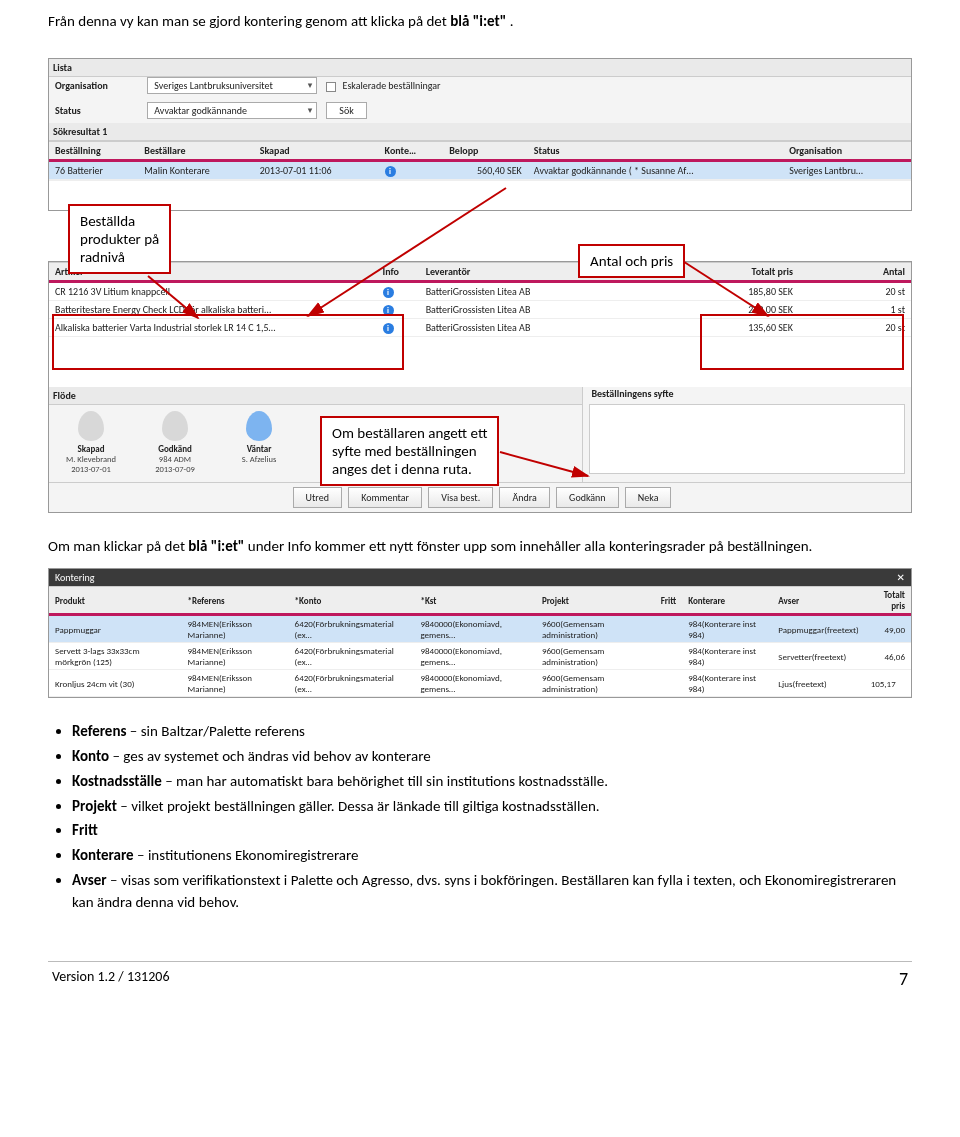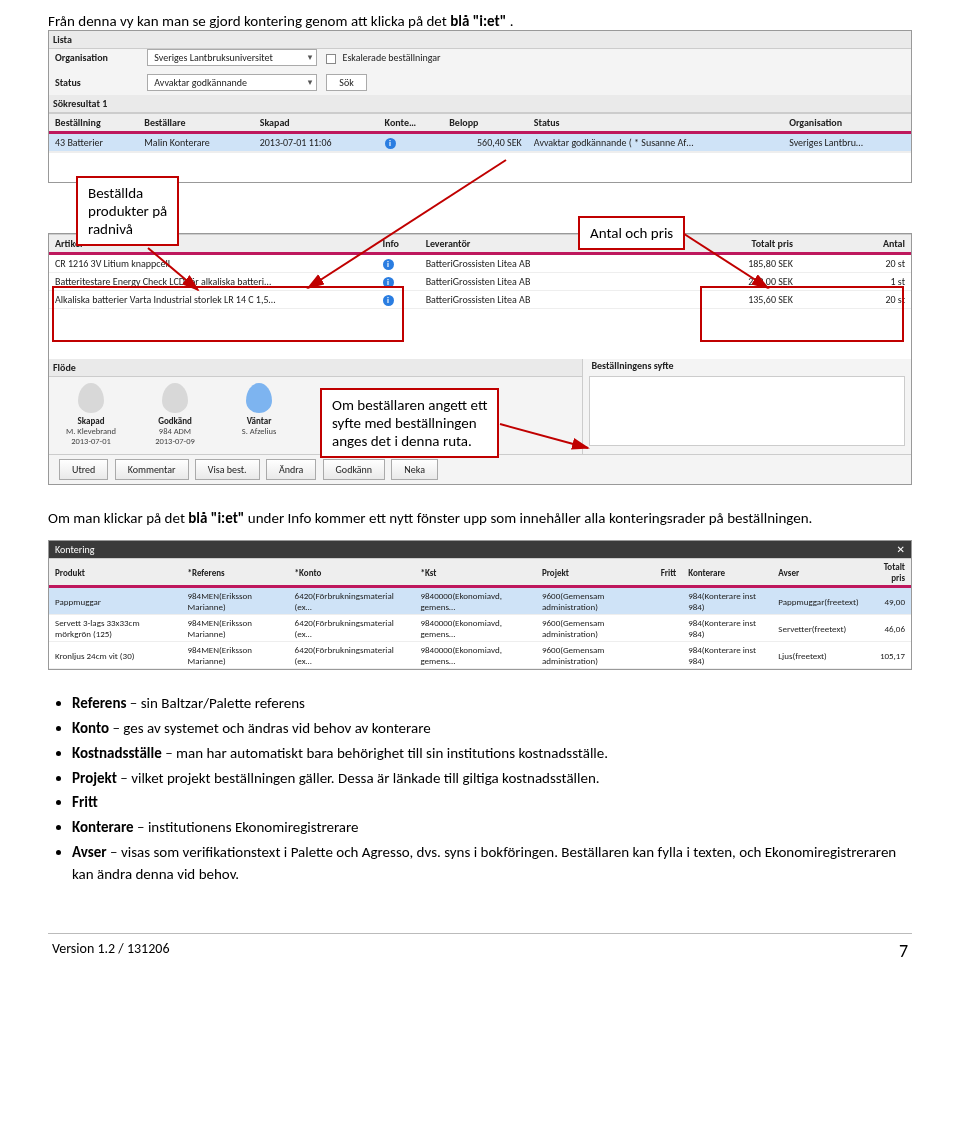--- a/index.html
+++ b/index.html
@@ -5,21 +5,21 @@
   * { box-sizing: border-box; margin: 0; padding: 0; }
   body {
     font-family: Calibri, Arial, sans-serif;
     font-size: 14px;
     color: #000;
     background: #fff;
     width: 960px;
     padding: 12px 48px 16px 48px;
     position: relative;
   }
-  .intro { font-size: 15px; margin-bottom: 0; }
+  .intro { font-size: 15px; margin-bottom: 28px; }
   .intro .bold { font-weight: bold; }
 
   
   .panel {
     border: 1px solid #999;
     background: #f4f4f4;
     font-size: 10px;
     color: #222;
     position: relative;
     margin-bottom: 23px;
@@ -72,21 +72,21 @@
   .drop.blue { background:#7db4f0; }
   .flode-name { font-weight:bold; }
   .flode-sub { color:#444; font-size:8.5px; }
 
   .syfte-box {
     background:#fff; border:1px solid #ccc;
     height:70px; margin:4px 6px; padding:4px;
   }
   .link-right { color:#1659c7; font-size:10px; text-align:right; padding:2px 8px; }
 
-  .btn-row { text-align:left; padding:4px 6px; background:#f4f4f4; border-top:1px solid #ccc;}
+  .btn-row { text-align:center; padding:4px 6px; background:#f4f4f4; border-top:1px solid #ccc;}
   .btn {
     display:inline-block; background:linear-gradient(#fff,#e9e9e9);
     border:1px solid #aaa; padding:3px 12px; font-size:10px; margin-left:4px;
   }
 
   
   .callout {
     border:2px solid #c00000; background:#fff;
     padding:6px 10px; font-size:15px; position:absolute;
     z-index:10;
@@ -154,34 +154,34 @@
           <tr>
         <th>Beställning</th>
         <th>Beställare</th>
         <th>Skapad</th>
         <th>Konte…</th>
         <th>Belopp</th>
         <th>Status</th>
         <th>Organisation</th>
       </tr>
       <tr class="sel-row">
-        <td>43 Batterier</td>
+        <td>76 Batterier</td>
         <td>Malin Konterare</td>
         <td>2013-07-01 11:06</td>
         <td><span class="info-icon">i</span></td>
         <td style="text-align:right;">560,40 SEK</td>
         <td>Avvaktar godkännande ( * Susanne Af…</td>
         <td>Sveriges Lantbru…</td>
       </tr>
     </tbody>
       </table>
     <div style="height:30px; background:#fff; border-top:1px solid #eee;"></div>
   </div>
 
-  <div class="callout" style="top:146px; left:28px; white-space:pre-line;">Beställda
+  <div class="callout" style="top:146px; left:20px; white-space:pre-line;">Beställda
 produkter på
 radnivå</div>
 
   <div class="callout" style="top:186px; left:530px;">Antal och pris</div>
 
   <div class="panel" style="margin-top:50px;">
     <table class="tbl">
       <tbody>
           <tr>
         <th style="width:38%">Artikel</th>
@@ -330,21 +330,21 @@
     </tr>
     <tr>
       <td>Kronljus 24cm vit (30)</td>
       <td>984MEN(Eriksson Marianne)</td>
       <td>6420(Förbrukningsmaterial (ex…</td>
       <td>9840000(Ekonomiavd, gemens…</td>
       <td>9600(Gemensam administration)</td>
       <td></td>
       <td>984(Konterare inst 984)</td>
       <td>Ljus(freetext)</td>
-      <td style="text-align:right">105,17</td>
+      <td style="">105,17</td>
     </tr>
   </tbody>
     </table>
 </div>
 
 <ul class="notes">
   <li><b>Referens</b><span> – sin Baltzar/Palette referens</span></li>
   <li><b>Konto</b><span> – ges av systemet och ändras vid behov av konterare</span></li>
   <li><b>Kostnadsställe</b><span> – man har automatiskt bara behörighet till sin institutions kostnadsställe.</span></li>
   <li><b>Projekt</b><span> – vilket projekt beställningen gäller. Dessa är länkade till giltiga kostnadsställen.</span></li>

